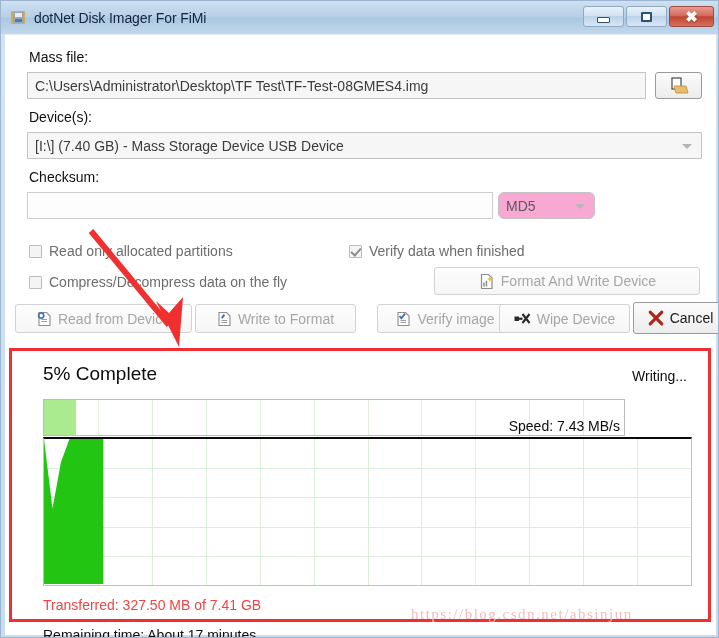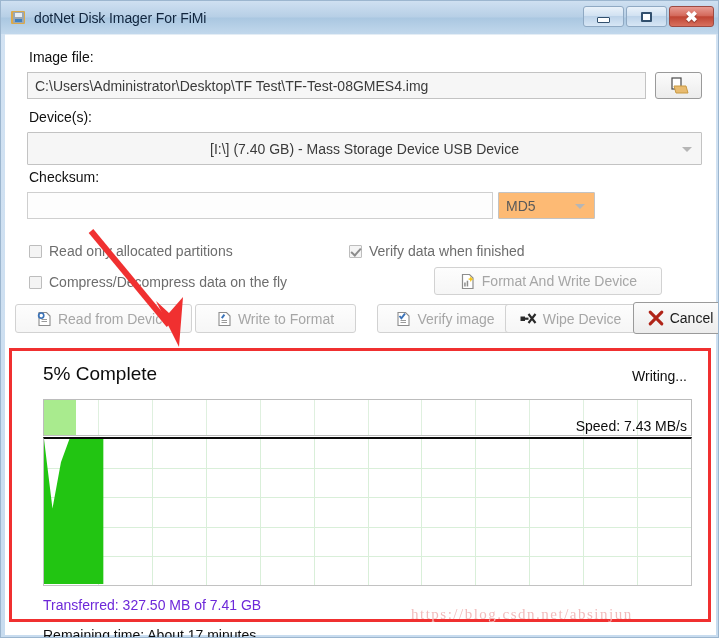--- a/index.html
+++ b/index.html
@@ -199,21 +199,21 @@
     position: absolute;
     right: 25px; top: 20px;
     font-size: 14px;
     color: #0d0d0d;
     white-space: nowrap;
   }
 
   #progressbar {
     position: absolute;
     left: 34px; top: 51px;
-    width: 649px; height: 37px;
+    width: 582px; height: 37px;
     border: 1px solid #bcbcbc;
     background: #ffffff;
     overflow: hidden;
   }
   #progressbar-fill {
     position: absolute;
     left: 0; top: 0;
     height: 100%;
     background: #a9eb8e;
   }
@@ -256,21 +256,21 @@
   #chart-svg {
     position: absolute;
     left: 0; top: 0;
     width: 100%; height: 100%;
   }
 
   #transferred-text {
     position: absolute;
     left: 34px; top: 249px;
     font-size: 14px;
-    color: #6d28d9;
+    color: #ef4444;
     white-space: nowrap;
   }
   #remaining-text {
     position: absolute;
     left: 34px; top: 279px;
     font-size: 14px;
     color: #0d0d0d;
     white-space: nowrap;
   }
 
@@ -324,57 +324,57 @@
         <div class="glyph-max"></div>
       </div>
       <div class="wbtn close">
         <span class="glyph-close">✖</span>
       </div>
     </div>
   </div>
 
   <div id="client">
 
-    <div class="label" style="left:24px; top:14px;">Image file:</div>
+    <div class="label" style="left:24px; top:14px;">Mass file:</div>
     <div class="textbox" style="left:22px; top:37px; width:619px; height:27px;" placeholder="">C:\Users\Administrator\Desktop\TF Test\TF-Test-08GMES4.img</div>
     <div class="btn enabled" style="left:650px; top:37px; width:47px; height:27px;">
       <span>
         <svg class="icon-svg" width="20" height="17" viewBox="0 0 20 17">
           <rect x="3" y="1" width="9" height="11" fill="#ffffff" stroke="#4a4a4a" stroke-width="1.2"></rect>
           <path d="M5 9 L17 9 L19 16 L7 16 Z" fill="#e8bb70" stroke="#c99a43" stroke-width="1"></path>
         </svg>
       </span>
     </div>
 
     <div class="label" style="left:24px; top:74px;">Device(s):</div>
-    <div class="combobox" style="left:22px; top:97px; width:675px; height:33px;justify-content:center;">
+    <div class="combobox" style="left:22px; top:97px; width:675px; height:27px;">
       <span>[I:\] (7.40 GB) - Mass Storage Device USB Device</span>
       <span class="combo-arrow"></span>
     </div>
 
     <div class="label" style="left:24px; top:134px;">Checksum:</div>
     <div class="textbox empty" style="left:22px; top:157px; width:466px; height:27px;" placeholder=""></div>
-    <div class="combobox" style="left:493px; top:157px; width:97px; height:27px; background:#fdba74; color:#5a5a5a;">
+    <div class="combobox" style="left:493px; top:157px; width:97px; height:27px; background:#f9a8d4; color:#5a5a5a;border-radius:6px;">
       <span>MD5</span>
       <span class="combo-arrow"></span>
     </div>
 
     <div class="chk" style="left:24px; top:208px;">
       <span class="chkbox"></span>
       <span>Read only allocated partitions</span>
     </div>
     <div class="chk" style="left:24px; top:239px;">
       <span class="chkbox"></span>
       <span>Compress/Decompress data on the fly</span>
     </div>
     <div class="chk" style="left:344px; top:208px;">
       <span class="chkbox checked"></span>
       <span>Verify data when finished</span>
     </div>
-    <div class="btn" style="left:429px; top:232px; width:228px; height:28px;text-align:right;">
+    <div class="btn" style="left:429px; top:232px; width:266px; height:28px;text-align:right;">
       <span>
         <svg class="icon-svg" width="17" height="17" viewBox="0 0 17 17">
           <path d="M3.5 1.5 h7 l3.5 3.5 v10.5 h-10.5 z" fill="#ffffff" stroke="#8d8d8d" stroke-width="1.2"></path>
           <path d="M11.8 3.2 l0.9 2 l2 0.9 l-2 0.9 l-0.9 2 l-0.9 -2 l-2 -0.9 l2 -0.9 z" fill="#f5c518"></path>
           <rect x="5.2" y="9.5" width="1.5" height="4" fill="#8d8d8d"></rect>
           <rect x="7.7" y="7.7" width="1.5" height="5.8" fill="#8d8d8d"></rect>
         </svg>
       </span>
       <span>Format And Write Device</span>
     </div>
@@ -405,21 +405,21 @@
       <span>
         <svg class="icon-svg" width="15" height="16" viewBox="0 0 15 16">
           <path d="M2 1.5 h7.5 l3.5 3.5 v9.5 h-11 z" fill="#ffffff" stroke="#8d8d8d" stroke-width="1.1"></path>
           <path d="M3.5 5 l1.9 2.3 l3.6 -4.6" fill="none" stroke="#3a72b8" stroke-width="1.9"></path>
           <rect x="4.5" y="9" width="5.5" height="1" fill="#9a9a9a"></rect>
           <rect x="4.5" y="11" width="5.5" height="1" fill="#9a9a9a"></rect>
         </svg>
       </span>
       <span>Verify image</span>
     </div>
-    <div class="btn" style="left:494px; top:269px; width:131px; height:29px;margin-left:6px;">
+    <div class="btn" style="left:494px; top:269px; width:131px; height:29px;">
       <span>
         <svg class="icon-svg" width="17" height="14" viewBox="0 0 17 14">
           <rect x="0.5" y="4.5" width="4.5" height="4.5" fill="#2a2a2a"></rect>
           <rect x="5" y="5.6" width="3.5" height="2.2" fill="#2a2a2a"></rect>
           <path d="M8.5 2 L15.5 11 M15.5 2 L8.5 11" stroke="#2a2a2a" stroke-width="2.1" fill="none"></path>
         </svg>
       </span>
       <span>Wipe Device</span>
     </div>
     <div class="btn enabled" style="left:628px; top:267px; width:95px; height:32px;">

